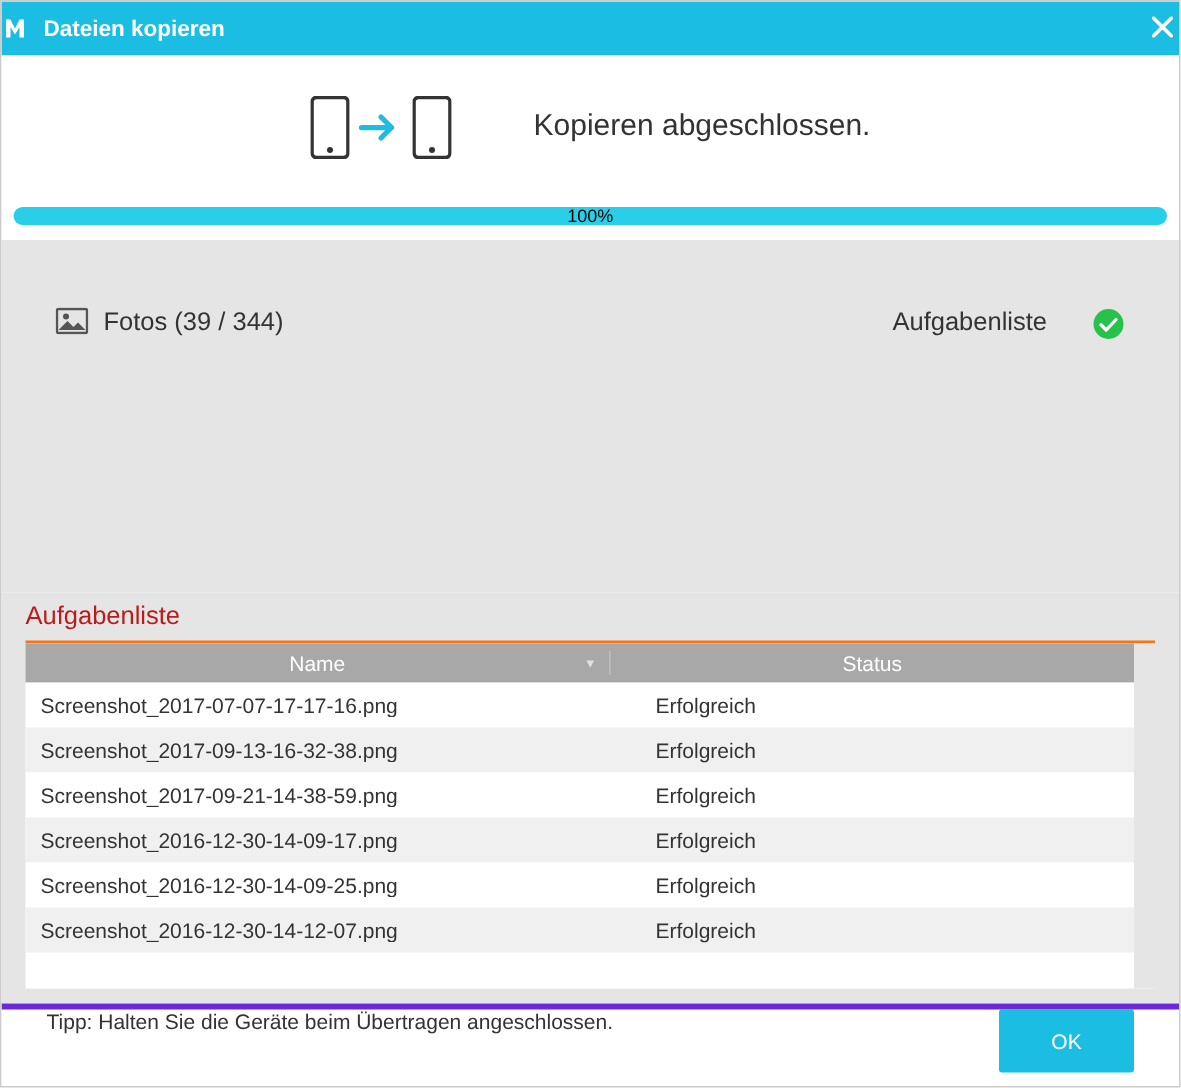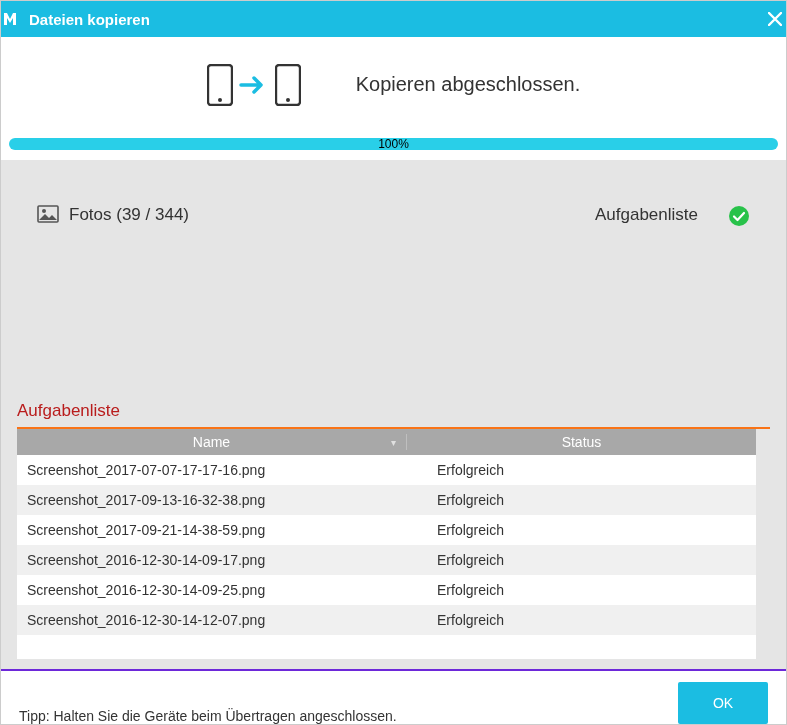--- a/index.html
+++ b/index.html
@@ -155,25 +155,25 @@
     color: #333;
     height: 30px;
     align-items: center;
   }
   .row:nth-child(odd) { background: #fff; }
   .row:nth-child(even) { background: #f0f0f0; }
   .row .c-name { flex: 0 0 390px; padding-left: 10px; white-space: nowrap; overflow: hidden; text-overflow: ellipsis;}
   .row .c-status { flex: 1; padding-left: 30px; }
   .footer {
     background: #fff;
-    border-top: 2px solid #6d28d9;
+    border-top: 4px solid #6d28d9;
     height: 55px;
     display: flex;
-    align-items: flex-end;
-    padding: 0 18px;
+    align-items: flex-start;
+    padding: 0 30px;
     font-size: 14px;
     color: #333;
   }
   .footer .tip { flex: 1; }
   .ok-btn {
     background: #1bbde2;
     color: #fff;
     border: none;
     width: 90px;
     height: 42px;

